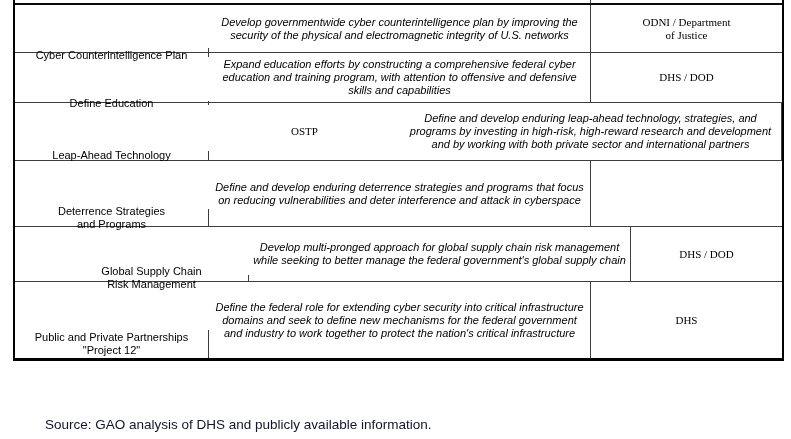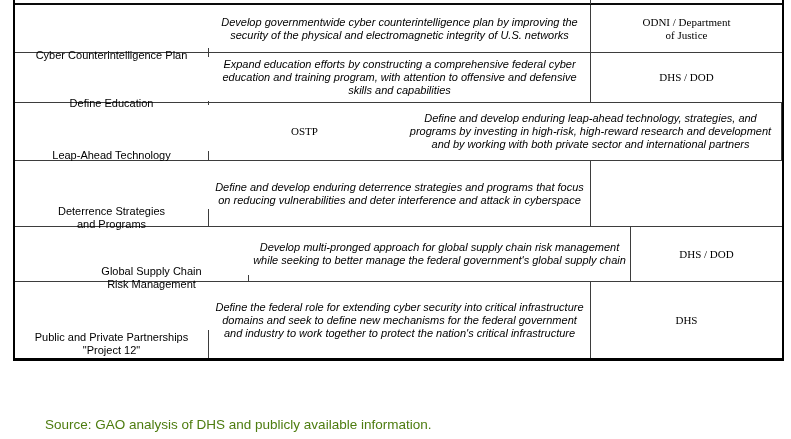--- a/index.html
+++ b/index.html
@@ -75,21 +75,21 @@
   .h58 { height: 58px; }
   .h66 { height: 66px; }
   .h55 { height: 55px; padding-left: 40px; }
   .h76 { height: 76px; }
   .source {
     position: absolute;
     left: 45px;
     top: 417px;
     font-size: 13.5px;
     line-height: 16px;
-    color: #4d7c0f;
+    color: #0f172a;
   }
 </style>
 </head>
 <body>
 
 <div class="page">
   <div class="tbl">
 
     <div class="row sliver">
       <div class="cell c1"></div>

